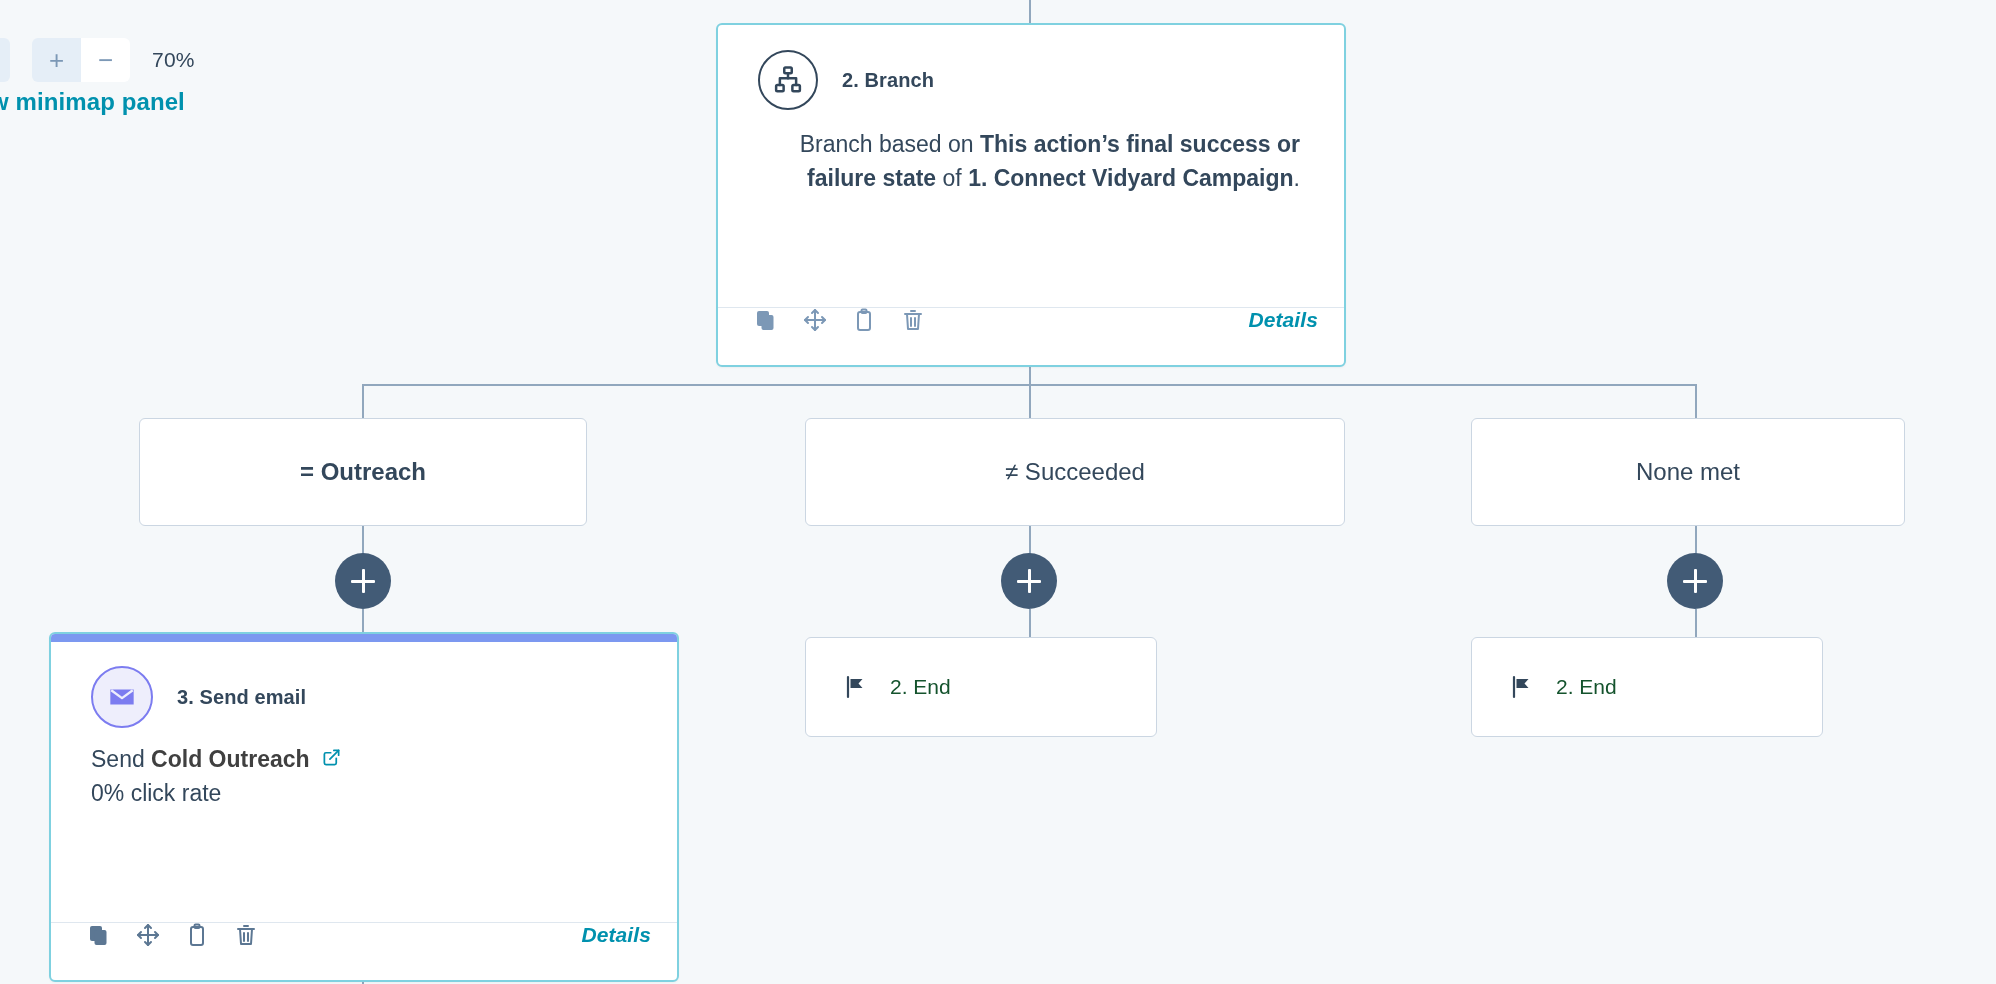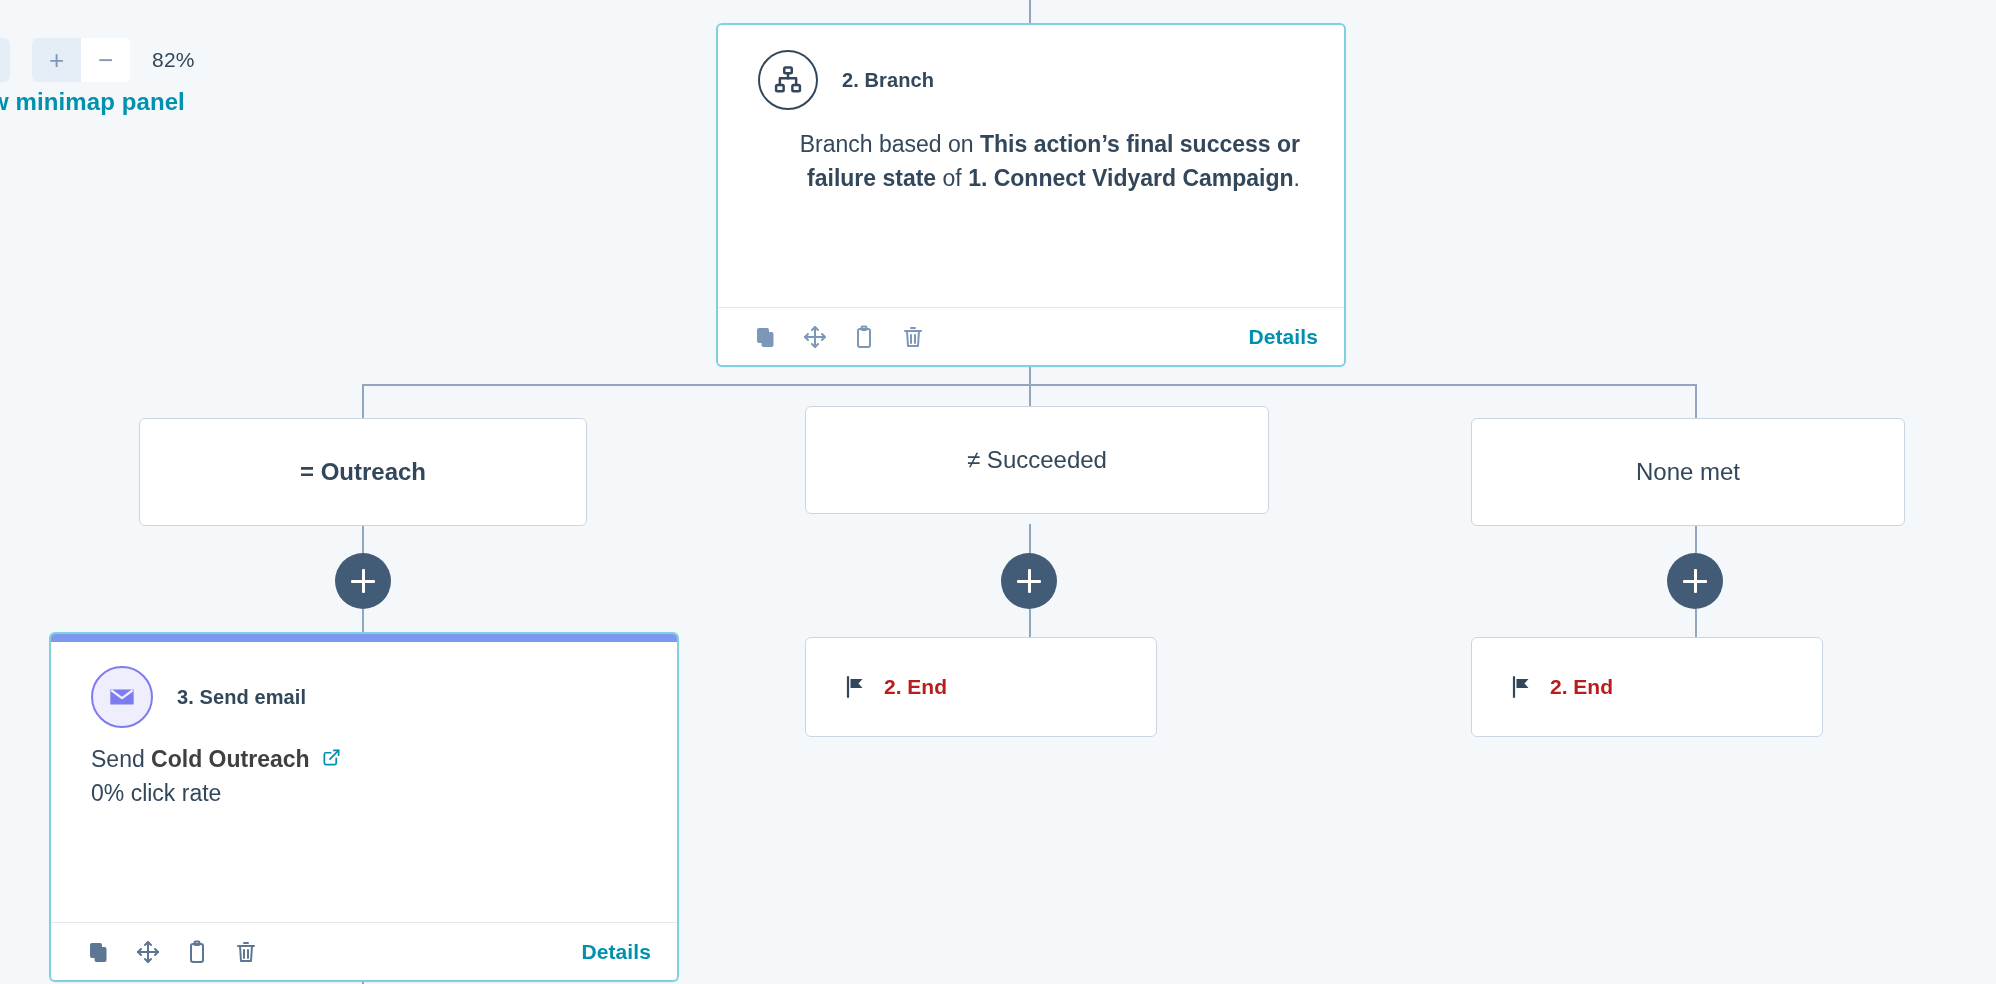--- a/index.html
+++ b/index.html
@@ -137,23 +137,24 @@
     color: #33475b;
     text-align: right;
   }
   .card-body b { font-weight: 700; }
   .card-footer {
     position: absolute;
     left: 0; right: 0; bottom: 0;
     height: 58px;
     border-top: 1px solid #dfe7ef;
     display: flex;
-    align-items: center;
+    align-items: flex-start;
     padding: 0 26px 0 36px;
     box-sizing: border-box;
+    font-style: italic;
   }
   .footer-icons {
     display: flex;
     align-items: center;
     gap: 25px;
   }
   .footer-icons .fi { color: #7c98b6; display: flex; }
   .card-footer .details {
     margin-left: auto;
     font-size: 21px;
@@ -247,24 +248,24 @@
     background: #ffffff;
     border: 1px solid #cbd6e2;
     border-radius: 6px;
     box-sizing: border-box;
     display: flex;
     align-items: center;
     padding-left: 38px;
   }
   .end-card .flag { color: #33475b; display: flex; }
   .end-card .end-label {
-    margin-left: 16px;
+    margin-left: 22px;
     font-size: 21px;
-    font-weight: 700;
-    color: #b91c1c;
+    font-weight: 400;
+    color: #14532d;
   }
 </style>
 </head>
 <body>
 
 <div id="canvas">
 
   <div class="line vline" style="left:1029px; top:0px; height:24px;"></div>
 
   <div class="line vline" style="left:1029px; top:367px; height:19px;"></div>
@@ -291,21 +292,21 @@
         <svg width="26" height="26" viewBox="0 0 24 24" fill="none" stroke="currentColor" stroke-width="2" stroke-linecap="round" stroke-linejoin="round">
           <path d="M3 12a9 9 0 0 1 15-6.7L21 8"></path>
             <path d="M21 3v5h-5"></path>
         </svg>
       </span>
     </div>
     <div class="zoom-group">
       <div class="zb">+</div>
       <div class="zb light">−</div>
     </div>
-    <div class="zoom-level">82%</div>
+    <div class="zoom-level">70%</div>
   </div>
 
   <div class="minimap-link">w minimap panel</div>
 
   <div class="card selected" id="branch-card">
     <div class="card-head">
       <span class="node-icon-circle">
         <svg width="30" height="30" viewBox="0 0 24 24" fill="none" stroke="#33475b" stroke-width="2" stroke-linecap="round" stroke-linejoin="round">
           <rect x="9" y="2" width="6" height="4.5" rx="1"></rect>
           <rect x="2.5" y="16" width="6" height="5" rx="1"></rect>
@@ -348,21 +349,21 @@
             </svg>
         </span>
       </div>
       <span class="details">Details</span>
     </div>
   </div>
 
   <div class="branch-box bold" style="left:139px; top:418px; width:448px;">
     <span>= Outreach</span>
   </div>
-  <div class="branch-box" style="left:805px; top:406px; width:464px;">
+  <div class="branch-box" style="left:805px; top:418px; width:540px;">
     <span>≠ Succeeded</span>
   </div>
   <div class="branch-box" style="left:1471px; top:418px; width:434px;">
     <span>None met</span>
   </div>
 
   <div class="plus-btn" style="left:335px; top:553px;"></div>
   <div class="plus-btn" style="left:1001px; top:553px;"></div>
   <div class="plus-btn" style="left:1667px; top:553px;"></div>
 

